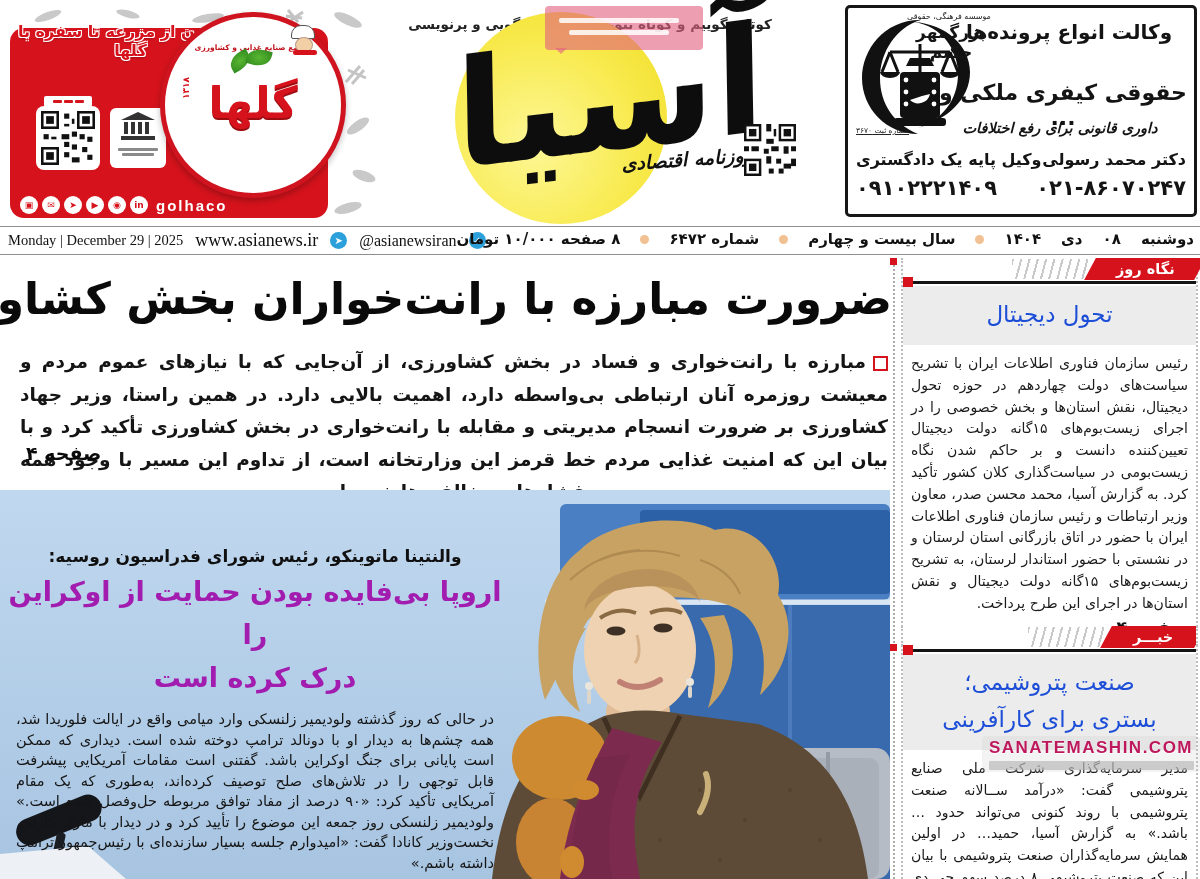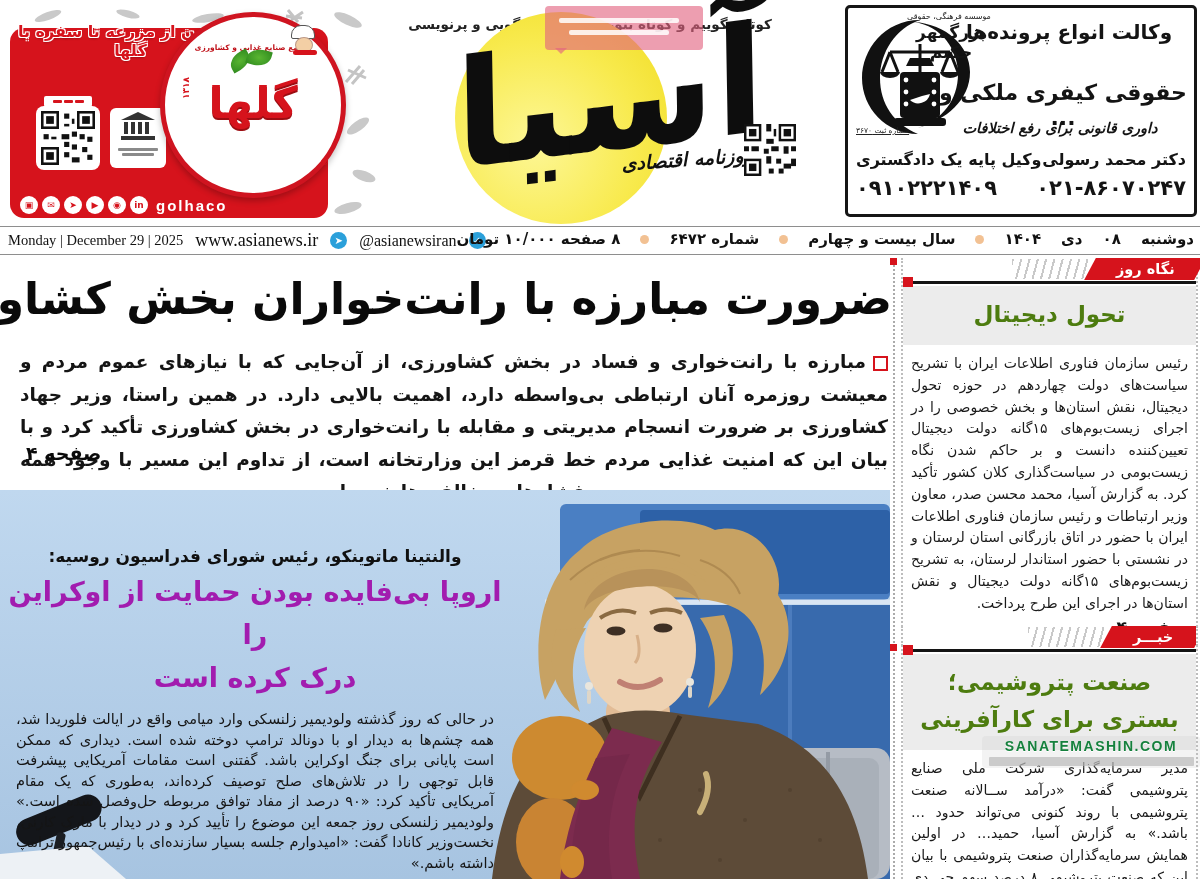--- a/index.html
+++ b/index.html
@@ -94,31 +94,31 @@
   .tick{position:absolute;width:7px;height:7px;background:#d6131c;}
   .section{left:901px;width:297px;border-left:2px dotted #bdbdbd;border-right:2px dotted #bdbdbd;box-sizing:border-box;}
   .tabrow{position:relative;height:22px;}
   .hatch{position:absolute;top:1px;height:20px;width:80px;
     background:repeating-linear-gradient(105deg,#c9c9c9 0 2px,transparent 2px 8px);}
   .tab{position:absolute;top:0;height:22px;background:#d6131c;transform:skewX(-28deg);display:flex;align-items:center;justify-content:center;}
   .tab span{transform:skewX(28deg);color:#fff;font-size:14.5px;font-weight:bold;}
   .rule{position:relative;height:3px;background:#141414;margin-top:1px;}
   .rule .sq{position:absolute;left:0;top:-4px;width:10px;height:10px;background:#d6131c;}
   .graybox{background:#ececec;text-align:center;padding:10px 6px 12px;margin-top:2px;}
-  .sb-hl{font-size:23px;font-weight:bold;line-height:37px;color:#4d7c0f;}
+  .sb-hl{font-size:23px;font-weight:normal;line-height:37px;color:#1d4ed8;}
   .sb-body{padding:8px 8px 0;font-size:14px;line-height:21.8px;text-align:justify;color:#1a1a1a;}
   .sb-ref{padding:2px 8px 8px;text-align:right;}
   .sb-ref span{font-size:18px;font-weight:bold;}
 
   
   .wm{left:982px;top:736px;width:218px;text-align:center;z-index:6;background:rgba(200,200,200,.22);border-radius:4px;padding:2px 0;}
   .wm-row{direction:rtl;font-size:34px;font-weight:bold;line-height:40px;letter-spacing:-1px;}
   .wm1{color:#8d1016;}
   .wm2{color:#d6161c;text-shadow:-1px -1px 0 #fff,1px -1px 0 #fff,-1px 1px 0 #fff,1px 1px 0 #fff;}
-  .wm-url{font-family:"Liberation Sans",sans-serif;font-size:14px;font-weight:bold;color:#15803d;
+  .wm-url{font-family:"Liberation Sans",sans-serif;font-size:17px;font-weight:bold;color:#be185d;
     letter-spacing:1.5px;text-shadow:0 1px 0 #fff;}
   .wm-bar{margin:3px auto 0;width:205px;height:9px;background:#b5b5b5;opacity:.65;border-radius:1px;}
 </style>
 </head>
 <body>
 
 <div id="page">
 
   <div class="abs golha">
     <svg class="abs" style="left:0;top:0" width="372" height="216" viewBox="0 0 372 216">

